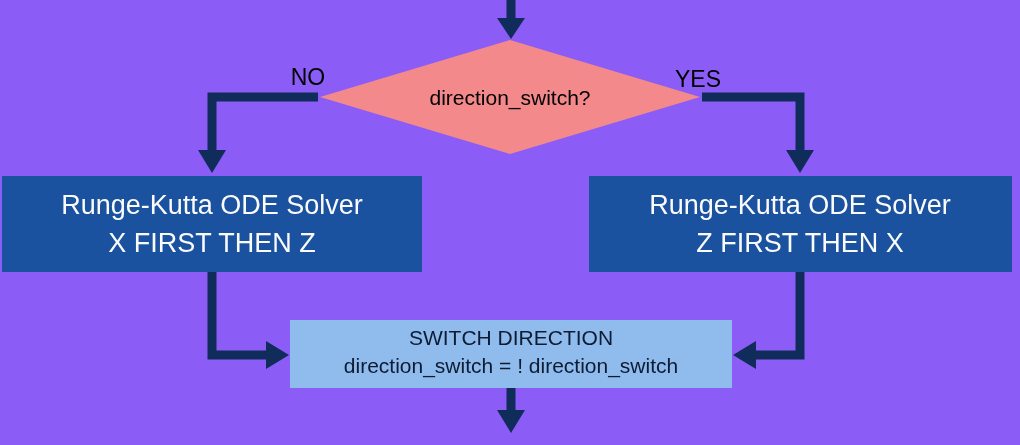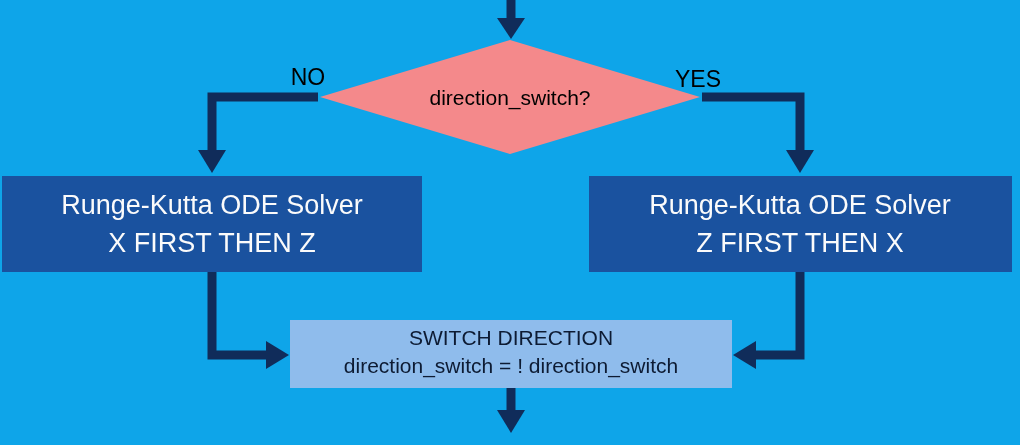--- a/index.html
+++ b/index.html
@@ -8,21 +8,21 @@
     background: #ffffff;
     width: 1020px;
     height: 445px;
     overflow: hidden;
     font-family: "Liberation Sans", sans-serif;
   }
   .stage {
     position: relative;
     width: 1020px;
     height: 445px;
-    background: #0ea5e9;
+    background: #8b5cf6;
   }
   svg text {
     font-family: "Liberation Sans", sans-serif;
   }
   .decision-label  { font-size: 21px; }
   .branch-label    { font-size: 23px; }
   .solver-label    { font-size: 27px; }
   .switch-label    { font-size: 21px; }
 </style>
 </head>

